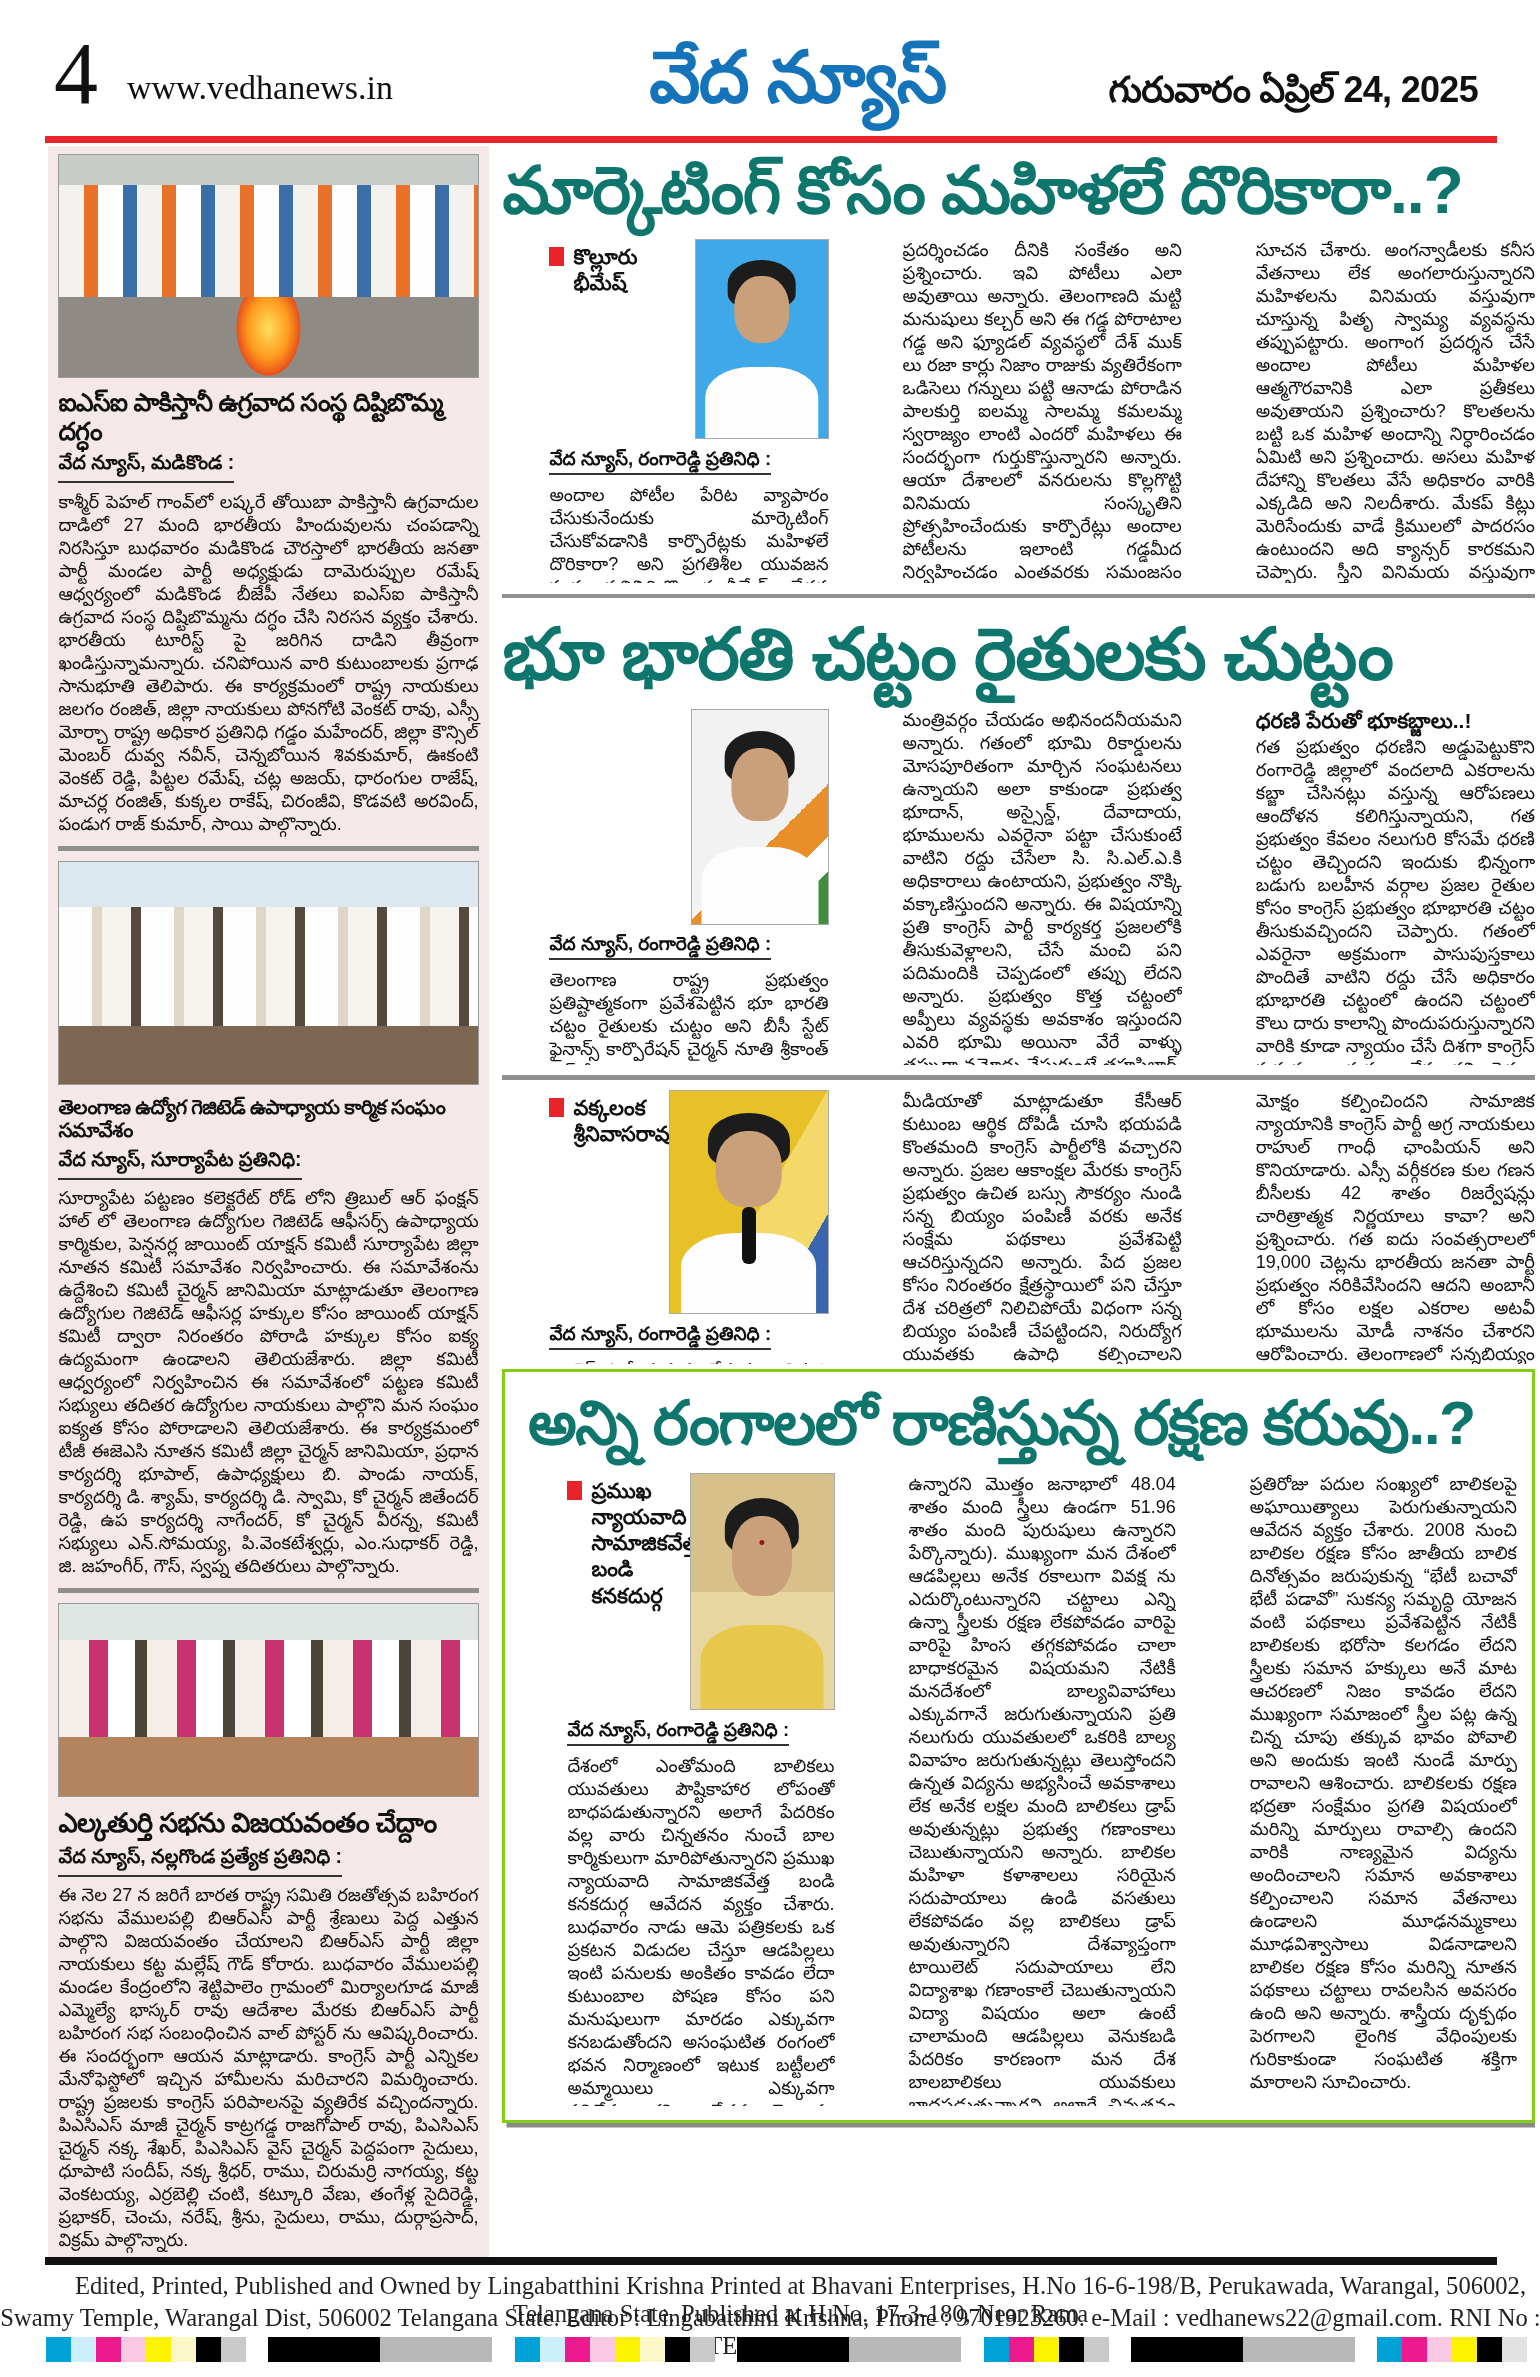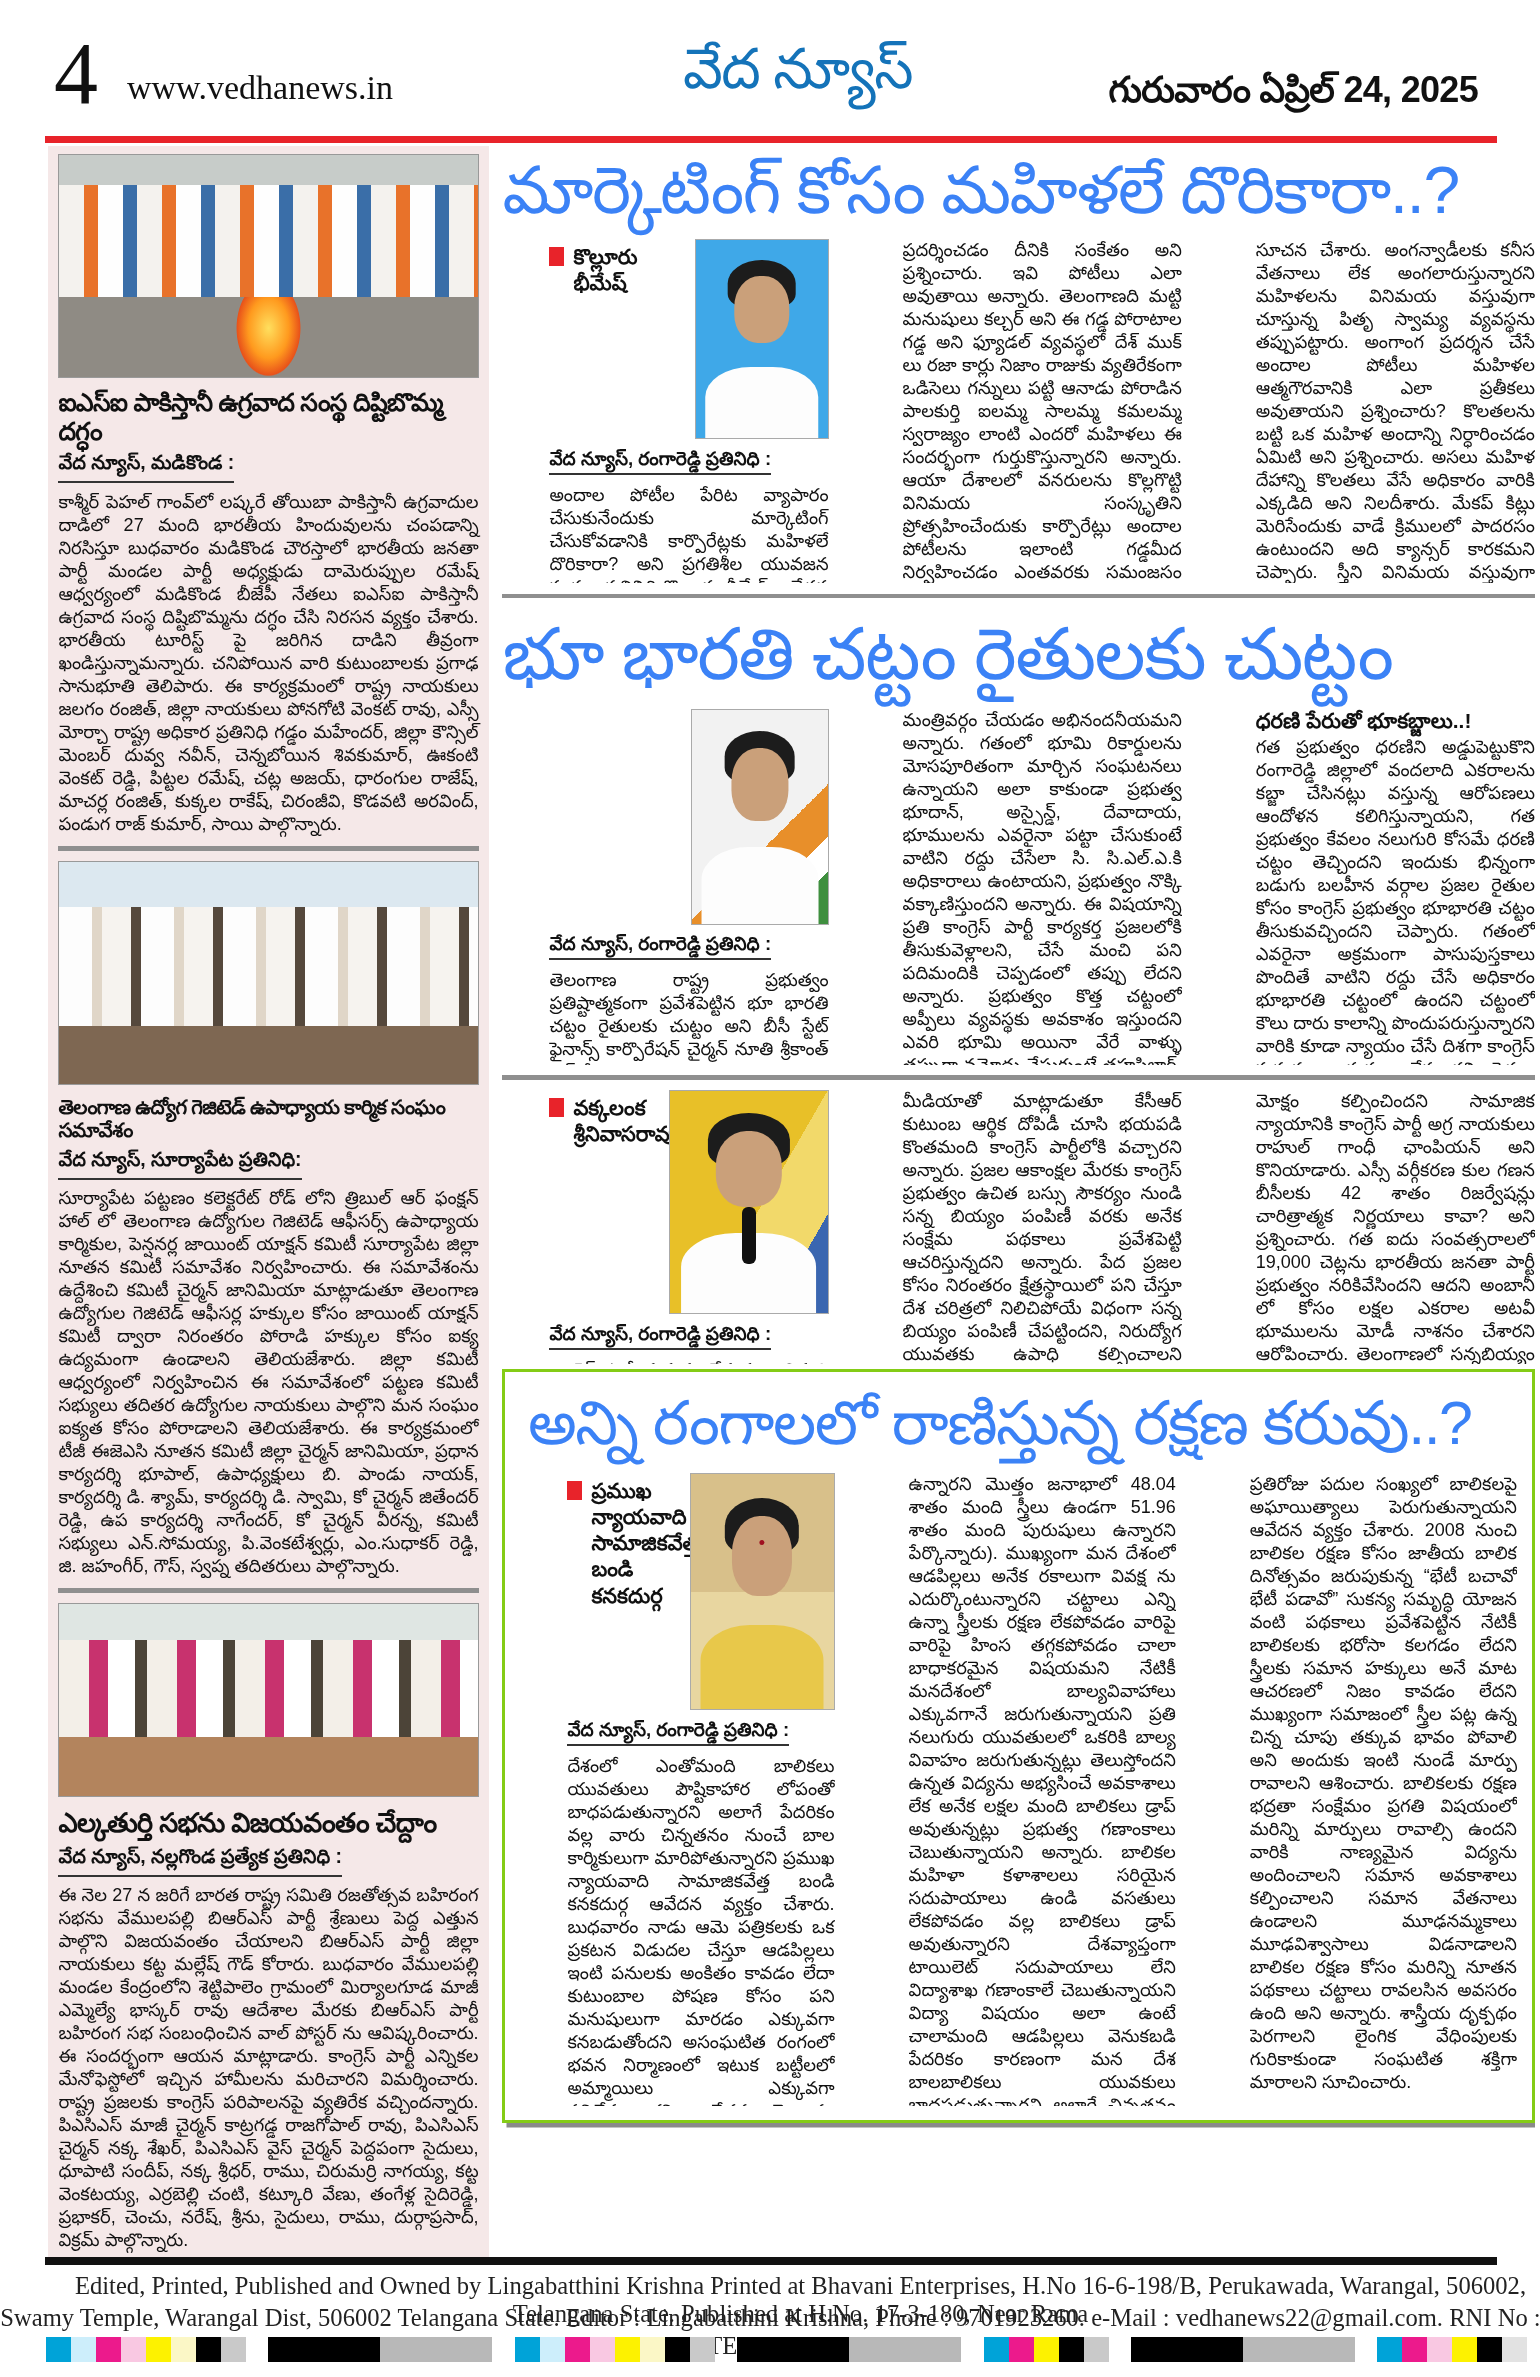--- a/index.html
+++ b/index.html
@@ -2,38 +2,38 @@
 <html style="font-size:12px"><head>
 <meta charset="utf-8">
 <style>
   html,body{margin:0;padding:0;background:#ffffff;}
   body{width:1541px;height:2377px;position:relative;font-family:"Liberation Sans",sans-serif;color:#111;overflow:hidden;}
 
   
   .hdr{position:absolute;top:0;left:0;width:1541px;height:146px;background:#fff;}
   .page-num{position:absolute;left:54px;top:30px;font-family:"Liberation Serif",serif;font-size:88px;line-height:1;font-weight:400;}
   .site-url{position:absolute;left:127px;top:69px;font-family:"Liberation Serif",serif;font-size:34px;}
-  .masthead{position:absolute;left:626px;top:36px;width:343px;text-align:center;font-size:56px;font-weight:normal;color:#1473b9;letter-spacing:-1.5px;}
+  .masthead{position:absolute;left:626px;top:36px;width:343px;text-align:center;font-size:72px;font-weight:bold;color:#1473b9;letter-spacing:-1.5px;}
   .hdr-date{position:absolute;right:63px;top:69px;font-size:36px;font-weight:bold;letter-spacing:-0.7px;}
   .red-rule{position:absolute;top:136px;left:45px;width:1452px;height:6.7px;background:#e8232a;}
 
   
   .content{position:absolute;top:146px;left:48px;width:1487px;height:2111px;display:flex;}
   .sidebar{width:441px;flex:none;background:#f5e8e8;padding:7.5px 10.4px;box-sizing:border-box;overflow:hidden;}
   .main{flex:1;padding-left:13.4px;box-sizing:border-box;overflow:hidden;}
 
   
   .divider{height:4.5px;background:#8f8f8f;margin:10.4px 0;}
   .s-head{font-size:20px;font-weight:bold;line-height:1.15;letter-spacing:-0.7px;margin:10.4px 0 6px 0;}
   .s-date{font-size:19.4px;font-weight:bold;display:inline-block;border-bottom:2.2px solid #333;padding-bottom:3px;margin-bottom:7.5px;}
   .s-body{font-size:18px;line-height:23px;text-align:justify;}
   .photo{width:100%;border:0.7px solid #999;box-sizing:border-box;position:relative;overflow:hidden;}
 
   .m-art{overflow:hidden;}
-  .m-head{font-weight:normal;letter-spacing:-1.5px;line-height:1.1;color:#3b82f6;}
+  .m-head{font-weight:bold;letter-spacing:-1.5px;line-height:1.1;color:#0f766e;}
   .m-cols{display:flex;gap:27px;overflow:hidden;}
   .m-col{flex:1;font-size:18px;line-height:23px;text-align:justify;overflow:hidden;margin-left:47px;}
   .byline{display:flex;align-items:flex-start;gap:9px;margin:4.5px 0 7.5px 0;}
   .byline .sq{width:15px;height:19.4px;background:#e8232a;flex:none;margin-top:3px;}
   .byline .nm{font-size:21px;font-weight:bold;line-height:1.25;}
   .m-date{font-size:18.6px;font-weight:bold;display:inline-block;border-bottom:2.2px solid #333;padding-bottom:3px;margin-bottom:9px;}
   .m-sub{font-size:21px;font-weight:bold;margin-bottom:4.5px;}
   .pfloat{float:right;margin:0 0 7.5px 10.4px;border:0.7px solid #aaa;position:relative;overflow:hidden;}
 
   

